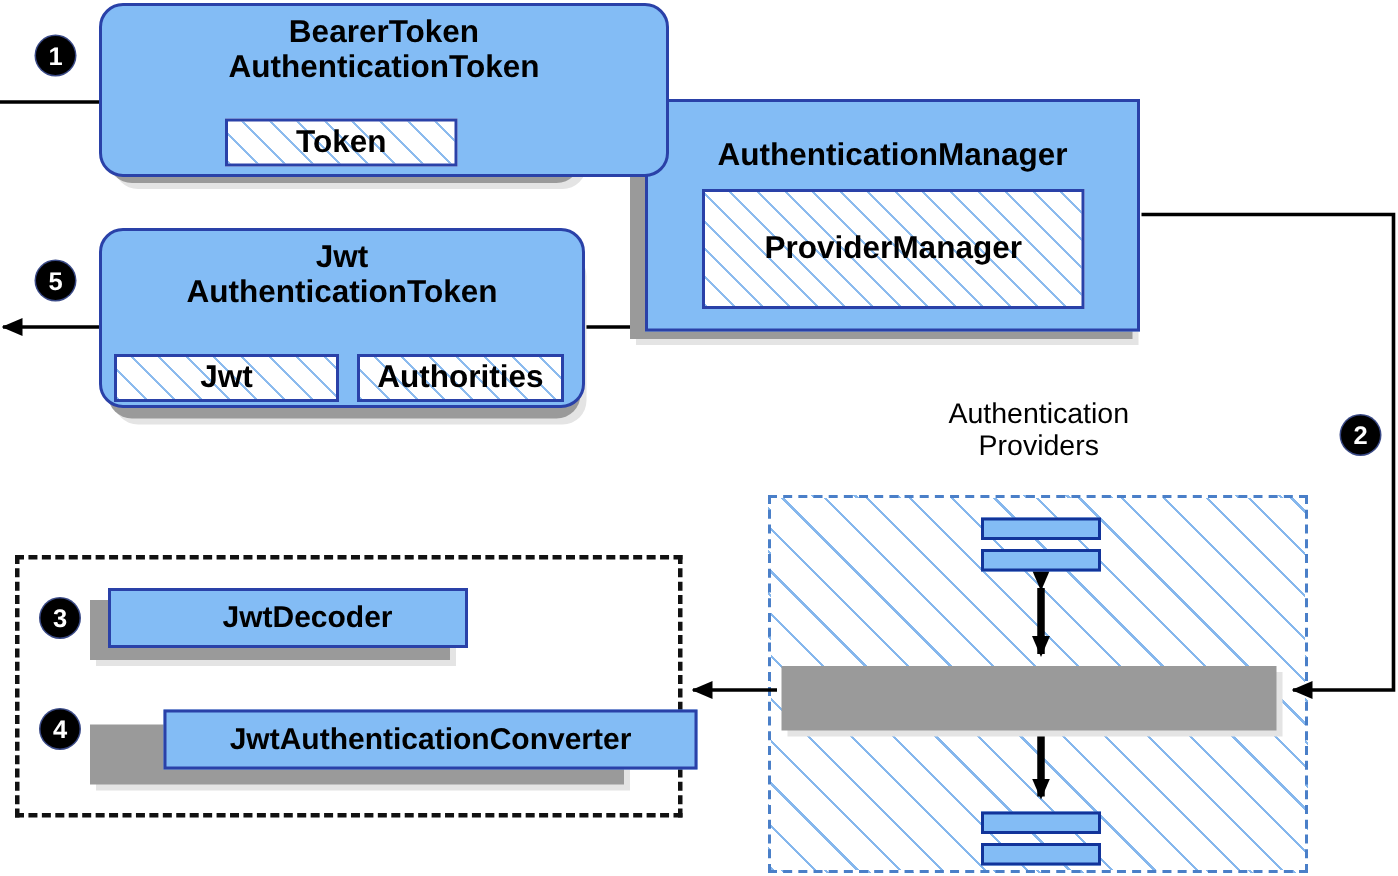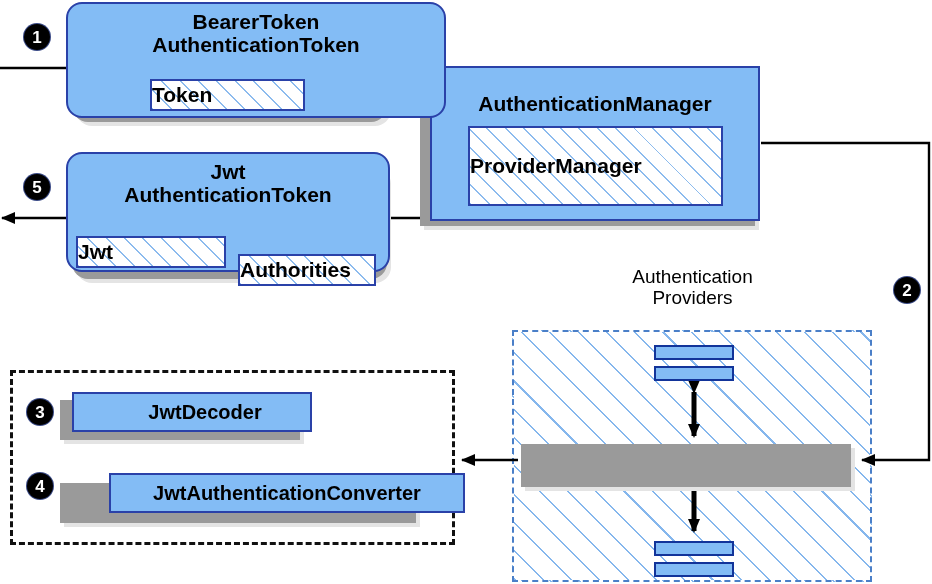--- a/index.html
+++ b/index.html
@@ -62,20 +62,21 @@
     border: 2px solid #2a41a8;
     background-color: #ffffff;
     background-image: repeating-linear-gradient(
         45deg,
         rgba(120,175,235,0.85) 0px,
         rgba(120,175,235,0.85) 1.4px,
         rgba(255,255,255,0) 1.4px,
         rgba(255,255,255,0) 13px);
     display: flex;
     align-items: center;
+    justify-content: center;
     font-weight: bold;
     color: #000;
     z-index: 12;
   }
 
   
   .dashed-box {
     position: absolute;
     box-sizing: border-box;
     z-index: 2;
@@ -222,21 +223,21 @@
 
   <div class="shadow-light rounded" style="left:76px; top:168px; width:315px; height:115px;"></div>
   <div class="shadow-dark rounded" style="left:72px; top:164px; width:315px; height:115px;"></div>
   <div class="node rounded" style="left:66px; top:152px; width:324px; height:120px;">
     <div class="node-title" style="font-size:21px; margin-top:6px;">Jwt
 AuthenticationToken</div>
   </div>
   <div class="chip" style="left:76px; top:236px; width:150px; height:32px; font-size:21px;">
     <span>Jwt</span>
   </div>
-  <div class="chip" style="left:238px; top:236px; width:138px; height:32px; font-size:21px;margin-top:18px;">
+  <div class="chip" style="left:238px; top:236px; width:138px; height:32px; font-size:21px;">
     <span>Authorities</span>
   </div>
 
   <div class="badge" style="left:24px; top:24px;">1</div>
   <div class="badge" style="left:894px; top:277px;">2</div>
   <div class="badge" style="left:27px; top:399px;">3</div>
   <div class="badge" style="left:27px; top:473px;">4</div>
   <div class="badge" style="left:24px; top:174px;">5</div>
 
 </div>

